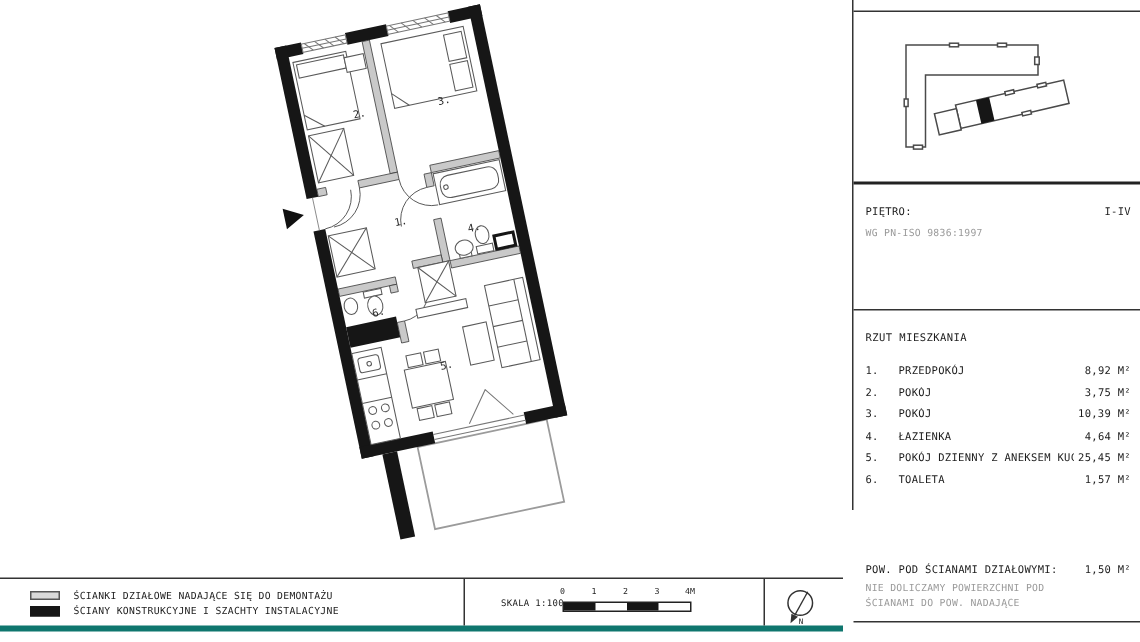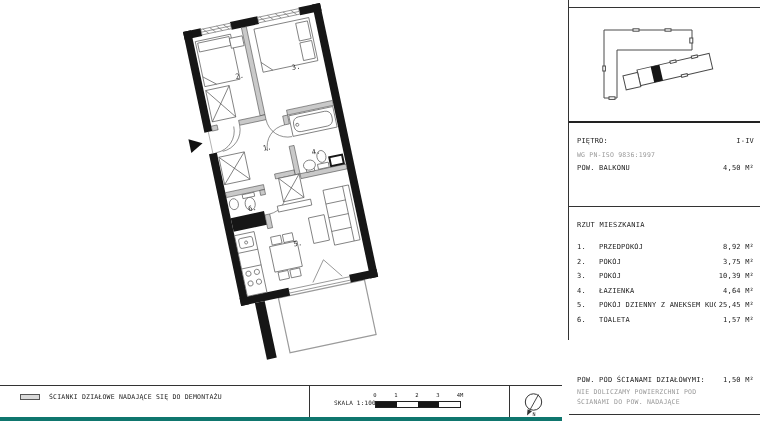--- a/index.html
+++ b/index.html
@@ -206,20 +206,24 @@
     </g>
   </svg>
   </div>
 
   <div class="bottom-strip">
     <div class="cell-legend">
       <div class="legend-row">
         <span class="swatch partition"></span>
         <span class="legend-label">ŚCIANKI DZIAŁOWE NADAJĄCE SIĘ DO DEMONTAŻU</span>
       </div>
+      <div class="legend-row">
+        <span class="swatch structural"></span>
+        <span class="legend-label">ŚCIANY KONSTRUKCYJNE I SZACHTY INSTALACYJNE</span>
+      </div>
     </div>
 
     <div class="cell-scale">
       <span class="scale-label">SKALA 1:100</span>
       <span class="scale-tick" style="left:65px">0</span>
       <span class="scale-tick" style="left:86px">1</span>
       <span class="scale-tick" style="left:107px">2</span>
       <span class="scale-tick" style="left:128px">3</span>
       <span class="scale-tick" style="left:150px">4M</span>
       <div class="scale-bar">
@@ -260,24 +264,20 @@
         </g>
       </svg>
     </div>
 
     <div class="sec sec-info">
       <div class="prow">
         <span>PIĘTRO:</span>
         <span>I-IV</span>
       </div>
       <div class="pnote">WG PN-ISO 9836:1997</div>
-      <div class="prow">
-        <span>POW. BALKONU</span>
-        <span>4,50 M²</span>
-      </div>
     </div>
 
     <div class="sec sec-rooms">
       <div class="rooms-title">RZUT MIESZKANIA</div>
 
       <div class="room-row">
         <span class="room-num">1.</span>
         <span class="room-name">PRZEDPOKÓJ</span>
         <span class="room-area">8,92 M²</span>
       </div>

